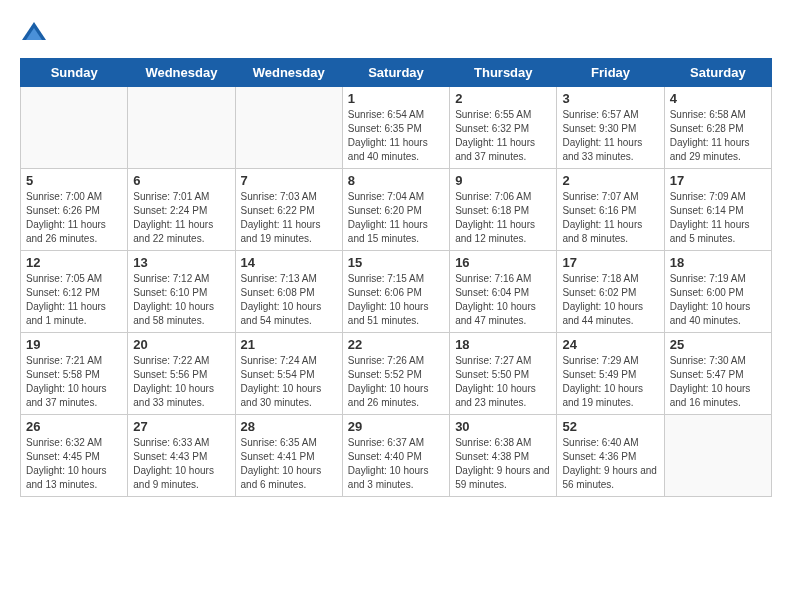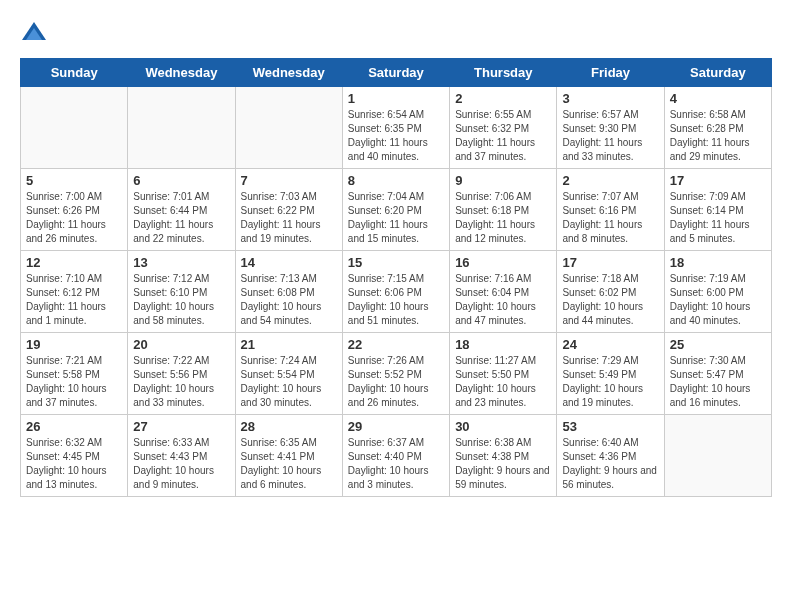--- a/index.html
+++ b/index.html
@@ -158,21 +158,21 @@
         <td>
           <div class="day-number">5</div>
           <div class="day-info">Sunrise: 7:00 AM
 Sunset: 6:26 PM
 Daylight: 11 hours
 and 26 minutes.</div>
         </td>
         <td>
           <div class="day-number">6</div>
           <div class="day-info">Sunrise: 7:01 AM
-Sunset: 6:44 PM
+Sunset: 2:24 PM
 Daylight: 11 hours
 and 22 minutes.</div>
         </td>
         <td>
           <div class="day-number">7</div>
           <div class="day-info">Sunrise: 7:03 AM
 Sunset: 6:22 PM
 Daylight: 11 hours
 and 19 minutes.</div>
         </td>
@@ -201,21 +201,21 @@
           <div class="day-number">17</div>
           <div class="day-info">Sunrise: 7:09 AM
 Sunset: 6:14 PM
 Daylight: 11 hours
 and 5 minutes.</div>
         </td>
       </tr>
       <tr>
         <td>
           <div class="day-number">12</div>
-          <div class="day-info">Sunrise: 7:10 AM
+          <div class="day-info">Sunrise: 7:05 AM
 Sunset: 6:12 PM
 Daylight: 11 hours
 and 1 minute.</div>
         </td>
         <td>
           <div class="day-number">13</div>
           <div class="day-info">Sunrise: 7:12 AM
 Sunset: 6:10 PM
 Daylight: 10 hours
 and 58 minutes.</div>
@@ -280,21 +280,21 @@
         </td>
         <td>
           <div class="day-number">22</div>
           <div class="day-info">Sunrise: 7:26 AM
 Sunset: 5:52 PM
 Daylight: 10 hours
 and 26 minutes.</div>
         </td>
         <td>
           <div class="day-number">18</div>
-          <div class="day-info">Sunrise: 11:27 AM
+          <div class="day-info">Sunrise: 7:27 AM
 Sunset: 5:50 PM
 Daylight: 10 hours
 and 23 minutes.</div>
         </td>
         <td>
           <div class="day-number">24</div>
           <div class="day-info">Sunrise: 7:29 AM
 Sunset: 5:49 PM
 Daylight: 10 hours
 and 19 minutes.</div>
@@ -337,21 +337,21 @@
 and 3 minutes.</div>
         </td>
         <td>
           <div class="day-number">30</div>
           <div class="day-info">Sunrise: 6:38 AM
 Sunset: 4:38 PM
 Daylight: 9 hours
 and 59 minutes.</div>
         </td>
         <td>
-          <div class="day-number">53</div>
+          <div class="day-number">52</div>
           <div class="day-info">Sunrise: 6:40 AM
 Sunset: 4:36 PM
 Daylight: 9 hours
 and 56 minutes.</div>
         </td>
         <td class="empty"></td>
       </tr>
     </tbody>
 </table>
 

